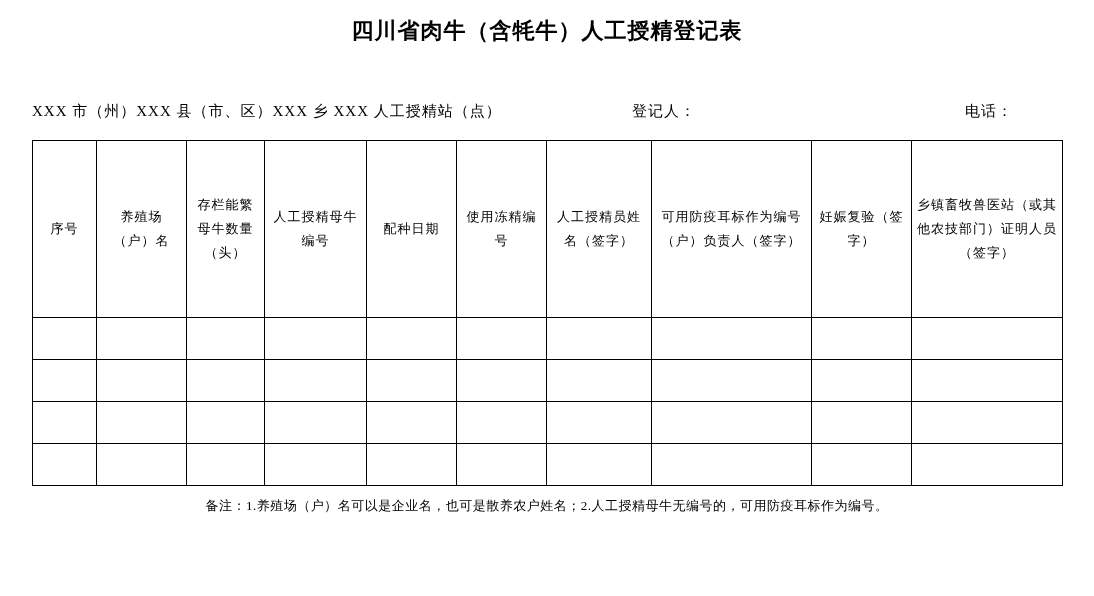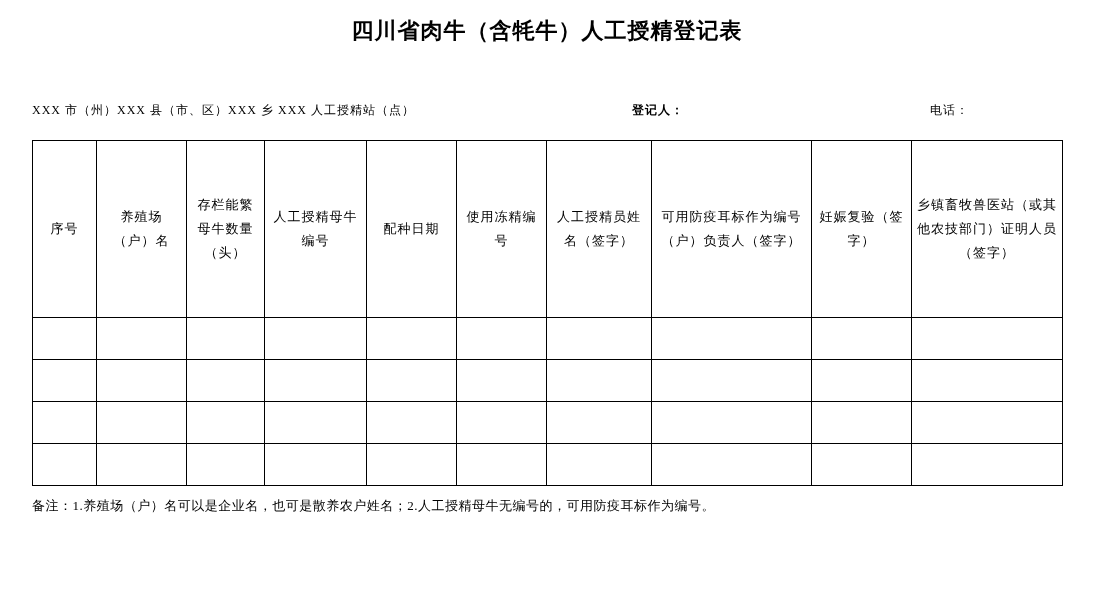--- a/index.html
+++ b/index.html
@@ -27,40 +27,39 @@
     font-weight: bold;
     letter-spacing: 1px;
     margin-top: 16px;
     margin-bottom: 12px;
   }
   .header-line {
     position: relative;
     margin: 0 32px;
     margin-top: 56px;
     height: 26px;
-    font-size: 12px;
+    font-size: 15px;
   }
   .header-left {
     position: absolute;
     left: 0;
     top: 0;
     white-space: nowrap;
     letter-spacing: 1px;
   }
   .header-mid {
     position: absolute;
     left: 600px;
     top: 0;
     white-space: nowrap;
     letter-spacing: 1px;
-    font-weight: bold;
   }
   .header-right {
     position: absolute;
-    left: 898px;
+    left: 933px;
     top: 0;
     white-space: nowrap;
     letter-spacing: 1px;
   }
   table.main {
     margin: 12px 32px 0 32px;
     border-collapse: collapse;
     width: 1030px;
     table-layout: fixed;
   }
@@ -81,20 +80,21 @@
     height: 37px;
   }
   tr.total-row td {
     height: 45px;
   }
   .note {
     margin: 10px 32px 0 32px;
     font-size: 13px;
     letter-spacing: 0.5px;
     line-height: 1.6;
+    text-align: center;
   }
   
   col.c0 { width: 64px; }
   col.c1 { width: 90px; }
   col.c2 { width: 78px; }
   col.c3 { width: 102px; }
   col.c4 { width: 90px; }
   col.c5 { width: 90px; }
   col.c6 { width: 105px; }
   col.c7 { width: 160px; }

